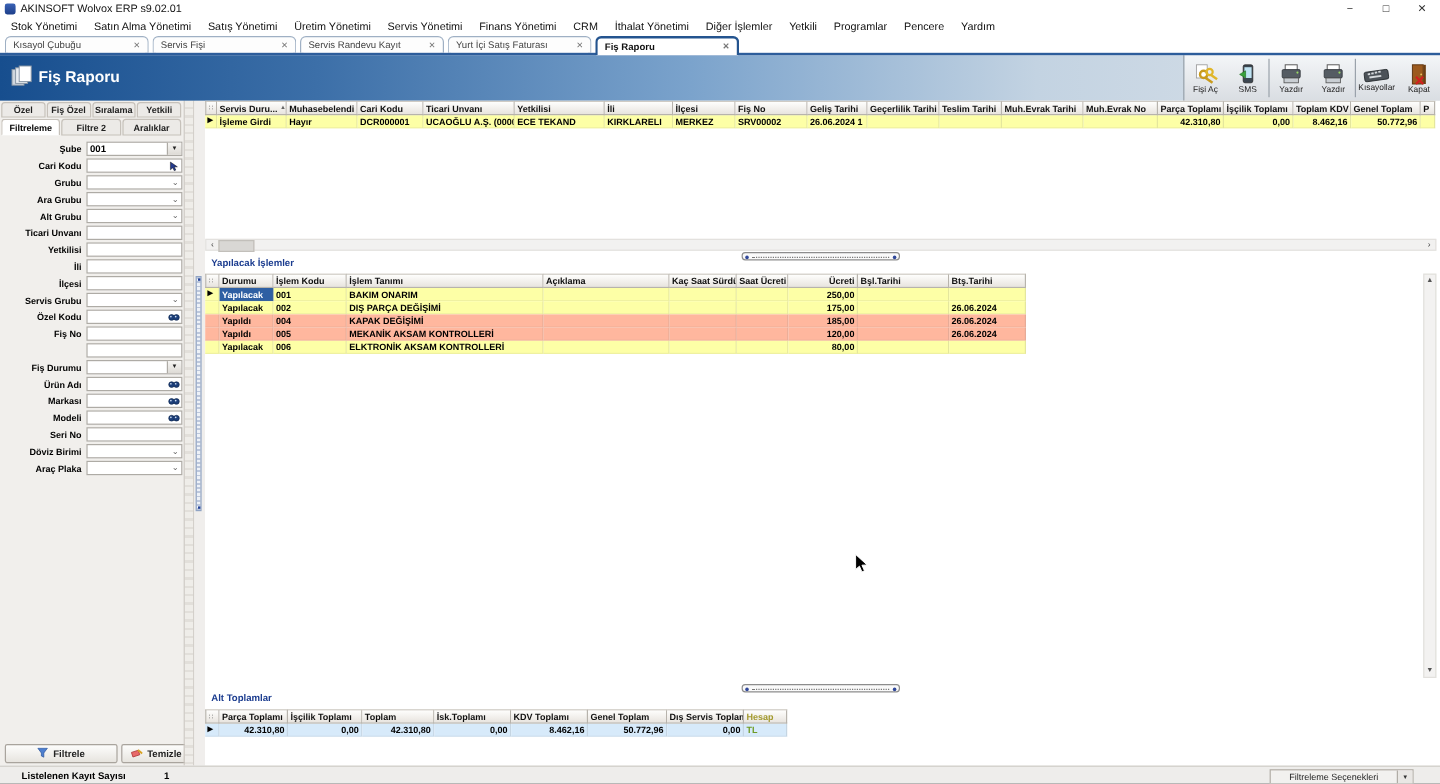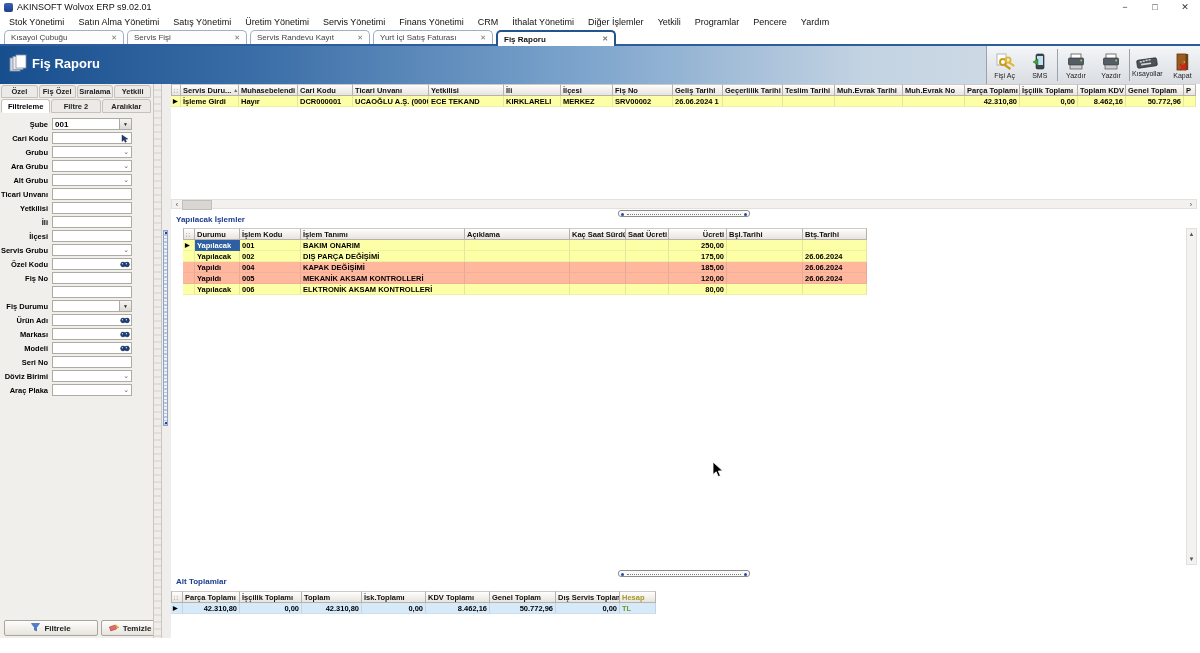--- a/index.html
+++ b/index.html
@@ -34,21 +34,21 @@
   .tsep{width:1px;background:#9aa2ab;margin:3px 0;}
   .ticon svg{display:block;}
   
   .filter-panel{position:absolute;left:0;top:84px;width:153px;height:554px;background:#f1efec;box-sizing:border-box;}
   .ptabs{display:flex;padding:1px 1px 0 1px;}
   .ptab{flex:1;box-sizing:border-box;height:13px;border:1px solid #c6c1ba;border-radius:3px 3px 0 0;background:#eceae7;font-size:7.5px;font-weight:bold;color:#222;display:flex;align-items:center;justify-content:center;white-space:nowrap;overflow:hidden;margin-right:1px;}
   .ptabs2 .ptab{height:14px;}
   .ptab.active{background:#fff;border-bottom-color:#fff;color:#000;}
   .fields{padding-top:4px;}
   .frow{height:14px;display:flex;align-items:center;}
-  .flabel{width:52px;text-align:right;font-size:7.5px;font-weight:bold;color:#000;padding-right:4px;white-space:nowrap;box-sizing:border-box;}
+  .flabel{width:72px;text-align:right;font-size:7.5px;font-weight:bold;color:#000;padding-right:4px;white-space:nowrap;box-sizing:border-box;}
   .ctrl{position:relative;width:80px;height:12px;box-sizing:border-box;background:#fff;border:1px solid #aeaba5;font-size:8px;display:flex;align-items:center;}
   .ctrl input{position:absolute;inset:0;border:none;outline:none;font:8px "Liberation Sans",sans-serif;padding:0 2px;background:transparent;width:100%;box-sizing:border-box;}
   .arrowbox{position:absolute;right:0;top:0;bottom:0;width:11px;background:linear-gradient(#f6f5f3,#dddad5);border-left:1px solid #aeaba5;display:flex;align-items:center;justify-content:center;font-size:5px;color:#222;}
   .chev{position:absolute;right:2px;top:0;bottom:0;display:flex;align-items:center;font-size:7px;color:#666;}
   .fic{position:absolute;right:1px;top:1px;}
   .selval{padding-left:2px;font-weight:bold;}
   .panel-buttons{position:absolute;left:4px;bottom:2px;display:flex;gap:3px;}
   .pbtn{height:16px;box-sizing:border-box;border:1px solid #a9a49d;border-radius:2px;background:linear-gradient(#fdfdfc,#e7e4df);display:flex;align-items:center;justify-content:center;gap:4px;font-size:8px;font-weight:bold;color:#222;}
   .pbtn.filtrele{width:94px;}
   .pbtn.temizle{width:58px;}
@@ -530,21 +530,21 @@
       <span class="hs-arrow" style="right:0;">›</span>
     </div>
 
     <div class="mini-slider" style="left:447px;top:126px;">
         <span class="dotL"></span>
         <span class="dotR"></span>
       </div>
 
     <div class="section-title" style="left:5px;top:131px;">Yapılacak İşlemler</div>
 
-    <div class="grid" style="left:12px;top:144px;">
+    <div class="grid" style="left:0;top:144px;">
         <div class="ghead">
           <div class="hcell selcol" style="width: 12px;"></div>
           <div class="hcell" style="width: 45px;">
             <span>Durumu</span>
           </div>
           <div class="hcell" style="width: 61px;">
             <span>İşlem Kodu</span>
           </div>
           <div class="hcell" style="width: 164px;">
             <span>İşlem Tanımı</span>
@@ -682,20 +682,28 @@
           <div class="gcell right" style="width: 64px;">0,00</div>
           <div class="gcell right" style="width: 64px;">8.462,16</div>
           <div class="gcell right" style="width: 66px;">50.772,96</div>
           <div class="gcell right" style="width: 64px;">0,00</div>
           <div class="gcell cell-accent" style="width: 36px;">TL</div>
         </div>
       </div>
 
   </div>
 
+  <div class="statusbar">
+    <span class="rec-label">Listelenen Kayıt Sayısı</span>
+    <span class="rec-count">1</span>
+    <div class="fopts">
+      <span class="ftext">Filtreleme Seçenekleri</span>
+      <span class="fdrop">▼</span>
+    </div>
+  </div>
 
   <div class="cursor">
     <svg width="12" height="17" viewBox="0 0 12 17">
         <path d="M1 1 L1 13.5 L4.2 10.8 L6.3 15.6 L8.4 14.7 L6.3 10 L10.6 9.8 Z" fill="#000" stroke="#fff" stroke-width="0.8"></path>
       </svg>
   </div>
 
 </div>
 
 </body></html>

